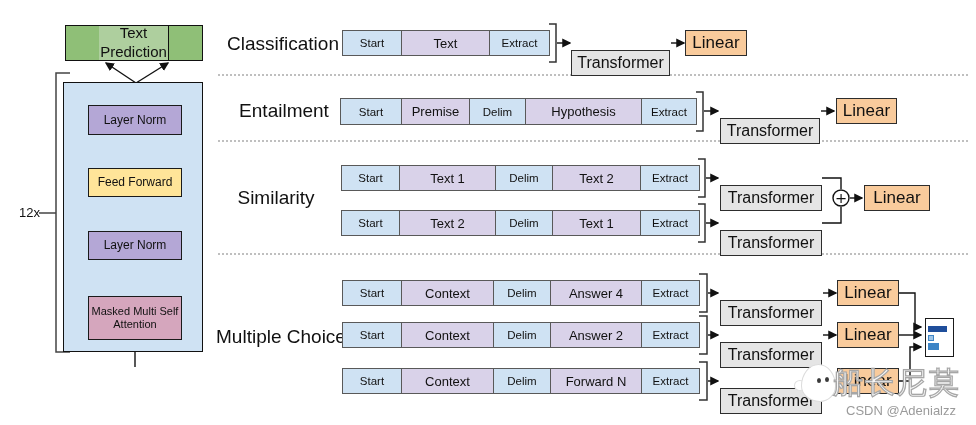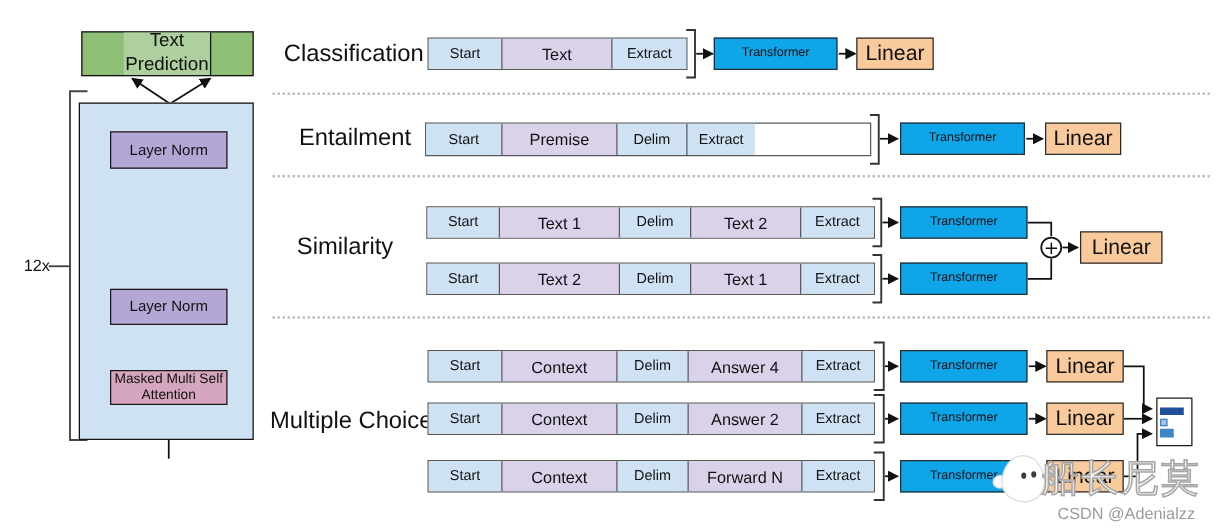--- a/index.html
+++ b/index.html
@@ -10,21 +10,21 @@
        text-align:center;border:1.5px solid #1a1a1a;z-index:2;line-height:1.2;}
   .tokrow{position:absolute;box-sizing:border-box;display:flex;border:1.3px solid #595959;z-index:2;background:#fff;}
   .tk{box-sizing:border-box;display:flex;align-items:center;justify-content:center;text-align:center;
       border-left:1.3px solid #595959;height:100%;}
   .tk:first-child{border-left:none;}
   .blue{background:#cfe2f3;}
   .purple{background:#d9d2e9;}
   .f-sm{font-size:11.5px;}
   .f-lg{font-size:13px;}
   .grow{flex:1;}
-  .transformer{background:#0ea5e9;border:1.4px solid #2d2d2d;font-size:10px;}
+  .transformer{background:#e5e5e5;border:1.4px solid #2d2d2d;font-size:16px;margin-top:20px;}
   .linear{background:#f9cb9c;border:1.4px solid #2d2d2d;font-size:17px;}
   .tasklabel{position:absolute;transform:translate(-50%,-50%);font-size:19px;white-space:nowrap;z-index:2;}
   .sep{position:absolute;left:218px;width:750px;height:0;border-top:2px dotted #bfbfbf;z-index:1;}
   .headcell{display:flex;align-items:center;justify-content:center;text-align:center;
             font-size:15px;line-height:1.25;height:100%;box-sizing:border-box;}
   .bar{position:absolute;z-index:3;}
   svg text{font-family:"DejaVu Sans","Liberation Sans",sans-serif;}
   #watermark{position:absolute;z-index:10;}
   .brand{position:absolute;left:833px;top:363px;font-size:30px;font-weight:400;letter-spacing:2px;
          color:rgba(252,252,252,0.92);-webkit-text-stroke:1.2px #a6a6a6;
@@ -125,40 +125,42 @@
   <div class="abs" style="left:12px;top:205px;width:28px;font-size:13px;text-align:right;z-index:2">12x</div>
 
   <div class="box" style="left:65px;top:25px;width:138px;height:36px;padding:0;border:1.6px solid #111;background:#8fbf77">
     <div class="headcell" style="width:70px;background:#aecf9e;border-right:1.4px solid #111">Text Prediction</div>
   </div>
 
   <div class="box" style="left:63px;top:82px;width:140px;height:270px;background:#cfe2f3;border:1.7px solid #111;z-index:1"></div>
 
   <div class="box" style="left:88px;top:105px;width:94px;height:30px;background:#b4a7d6;font-size:12px">Layer Norm</div>
 
+  <div class="box" style="left:88px;top:168px;width:94px;height:29px;background:#ffe599;font-size:12px">Feed Forward</div>
 
   <div class="box" style="left:88px;top:231px;width:94px;height:29px;background:#b4a7d6;font-size:12px">Layer Norm</div>
 
-  <div class="box" style="left:88px;top:296px;width:94px;height:28px;background:#d5a6bd;font-size:11px;padding:1px">Masked Multi Self Attention</div>
+  <div class="box" style="left:88px;top:296px;width:94px;height:44px;background:#d5a6bd;font-size:11px;padding:1px">Masked Multi Self Attention</div>
 
 
   <div class="tasklabel" style="left:283px;top:44px">Classification</div>
   <div class="tokrow" style="left:342px;top:30px;width:208px;height:26px">
     <div class="tk blue f-sm" style="width:58px">Start</div>
     <div class="tk purple f-lg grow">Text</div>
     <div class="tk blue f-sm" style="width:60px">Extract</div>
   </div>
   <div class="box transformer" style="left:571px;top:30px;width:99px;height:26px">Transformer</div>
   <div class="box linear" style="left:685px;top:30px;width:62px;height:26px">Linear</div>
 
   <div class="tasklabel" style="left:284px;top:111px">Entailment</div>
   <div class="tokrow" style="left:340px;top:98px;width:357px;height:27px">
     <div class="tk blue f-sm" style="width:60px">Start</div>
-    <div class="tk purple f-lg" style="width:92px">Premise</div>
+    <div class="tk purple f-lg" style="width:68px">Premise</div>
     <div class="tk blue f-sm" style="width:56px">Delim</div>
+    <div class="tk purple f-lg grow">Hypothesis</div>
     <div class="tk blue f-sm" style="width:55px">Extract</div>
   </div>
   <div class="box transformer" style="left:720px;top:98px;width:100px;height:26px">Transformer</div>
   <div class="box linear" style="left:836px;top:98px;width:61px;height:26px">Linear</div>
 
   <div class="tasklabel" style="left:276px;top:198px">Similarity</div>
   <div class="tokrow" style="left:341px;top:165px;width:359px;height:26px">
     <div class="tk blue f-sm" style="width:57px">Start</div>
     <div class="tk purple f-lg" style="width:96px">Text 1</div>
     <div class="tk blue f-sm" style="width:57px">Delim</div>

